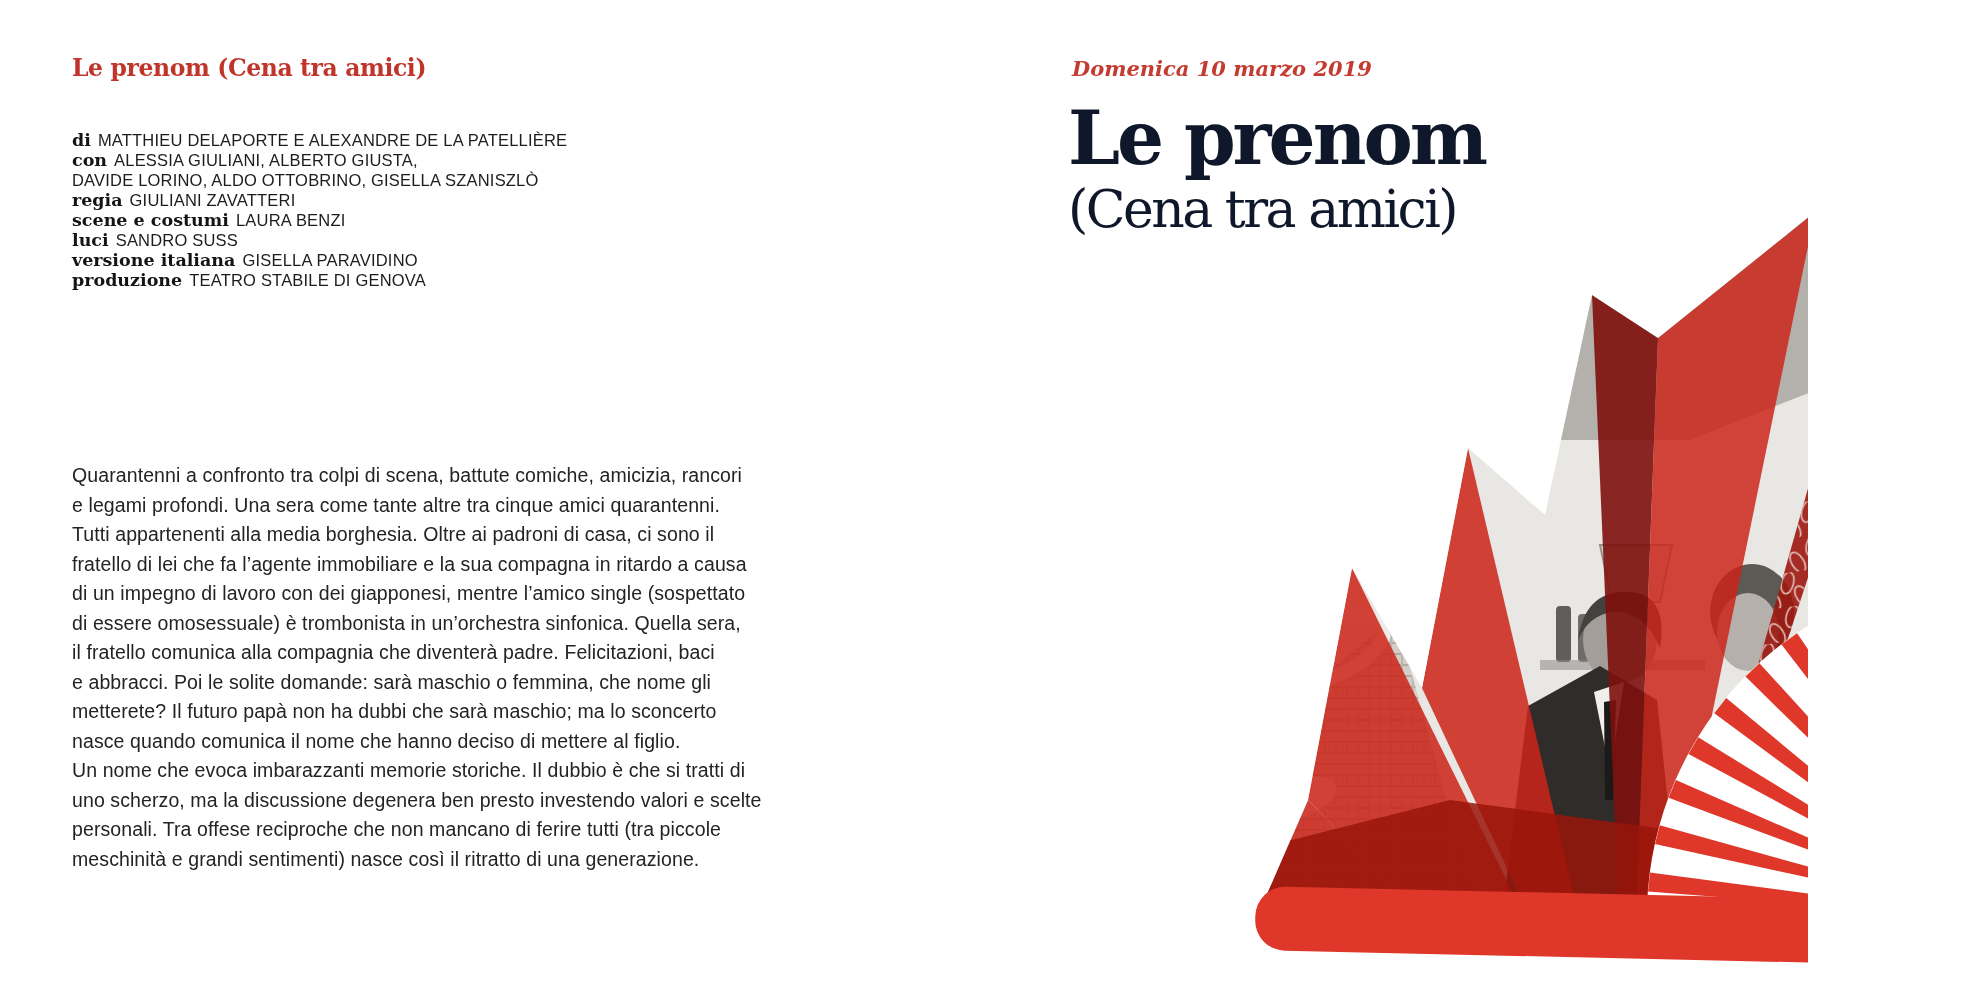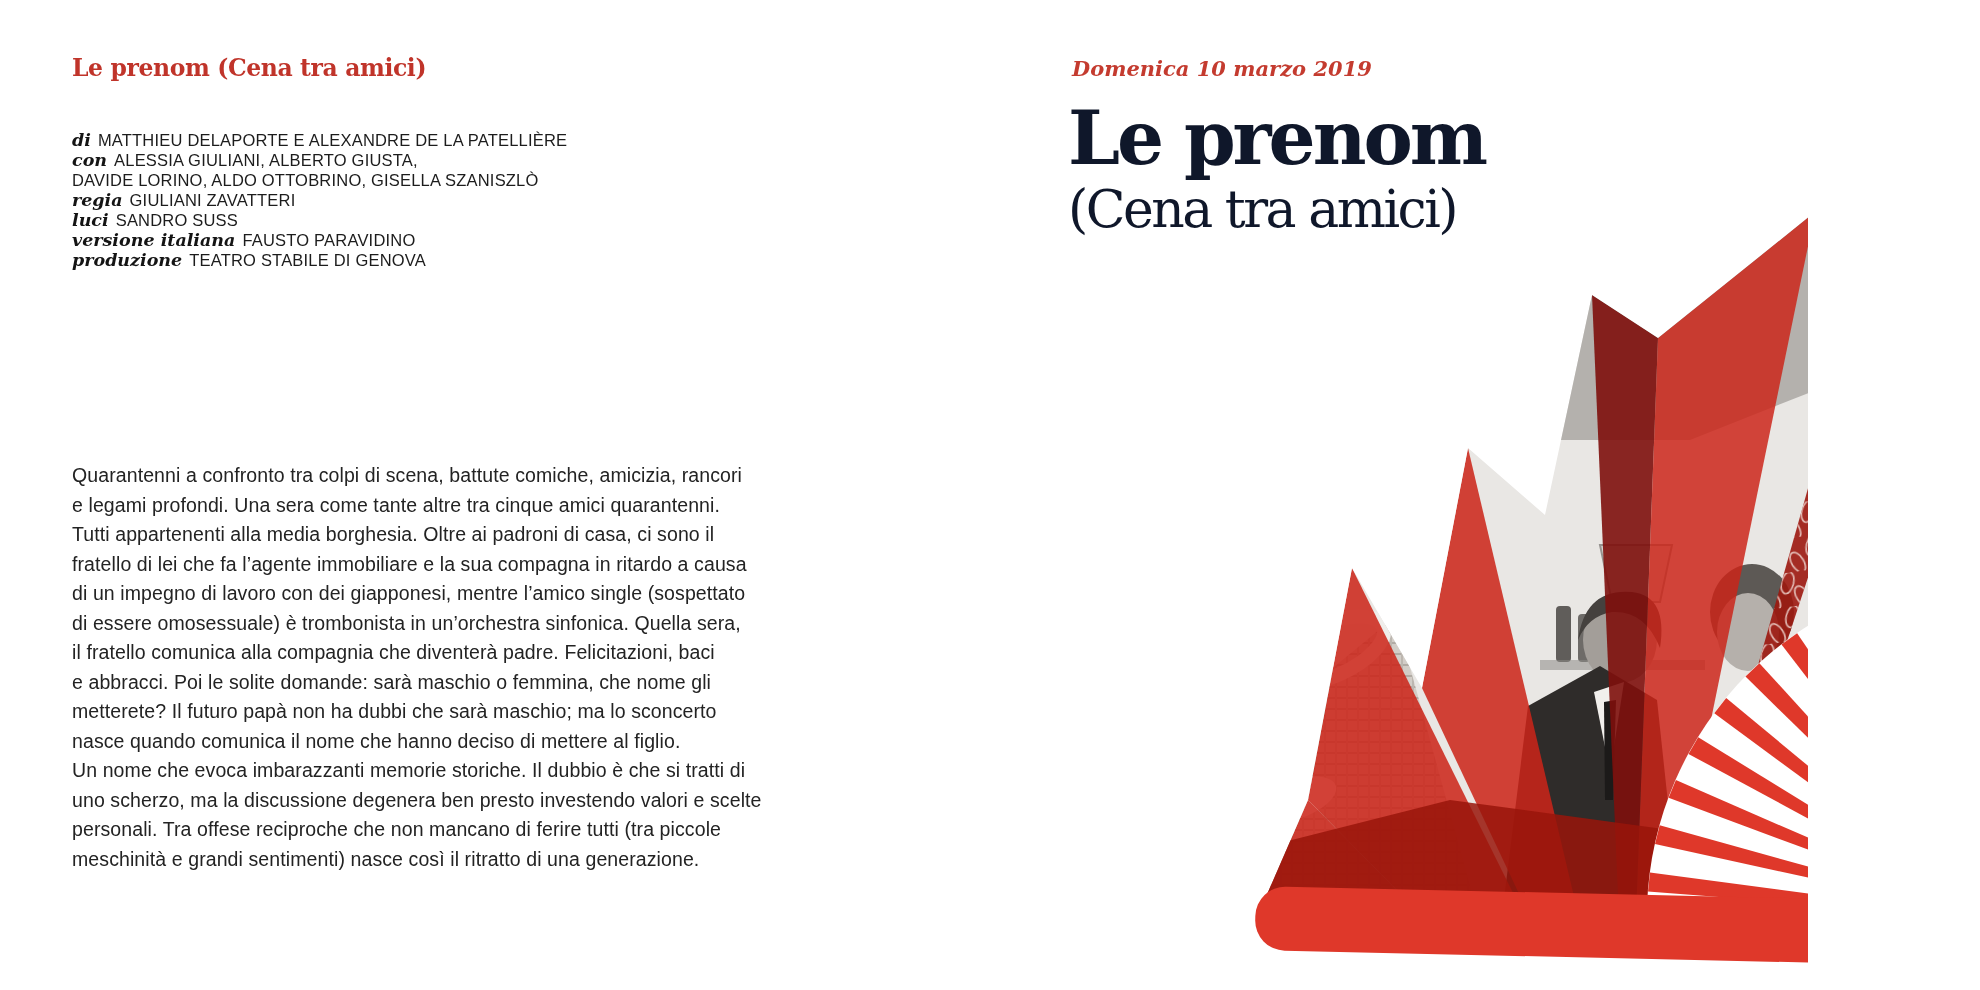--- a/index.html
+++ b/index.html
@@ -10,21 +10,21 @@
   
   .left-title{
     position:absolute;left:72px;top:54px;
     font-family:"DejaVu Serif",serif;font-weight:bold;
     font-size:23.5px;letter-spacing:-0.4px;color:var(--red-title,#c0342a);
     white-space:nowrap;
   }
   .credits{position:absolute;left:72px;top:130px;}
   .credit-line{height:20px;line-height:20px;white-space:nowrap;font-size:16.5px;color:#1c1c1c;}
   .credit-line .cl{
-    font-family:"DejaVu Serif",serif;font-style:italic;font-weight:bold;
+    font-family:"DejaVu Serif",serif;font-weight:bold;
     font-size:17.5px;margin-right:7px;color:#141414;
   }
   .credit-line .cl:empty{margin-right:0;}
   .credit-line .cv{letter-spacing:0.2px;}
   .synopsis{position:absolute;left:72px;top:461px;}
   .syn-line{height:29.5px;line-height:29.5px;font-size:19.5px;color:#232323;white-space:nowrap;letter-spacing:0.1px;}
   
   .date{
     position:absolute;left:1072px;top:56px;
     font-family:"DejaVu Serif",serif;font-style:italic;font-weight:bold;
@@ -46,22 +46,23 @@
 
 <div class="page">
 
   <div class="left-title">Le prenom (Cena tra amici)</div>
 
   <div class="credits">
     <div class="credit-line"><span class="cl">di</span><span class="cv">MATTHIEU DELAPORTE E ALEXANDRE DE LA PATELLIÈRE</span></div>
     <div class="credit-line"><span class="cl">con</span><span class="cv">ALESSIA GIULIANI, ALBERTO GIUSTA,</span></div>
     <div class="credit-line"><span class="cl"></span><span class="cv">DAVIDE LORINO, ALDO OTTOBRINO, GISELLA SZANISZLÒ</span></div>
     <div class="credit-line"><span class="cl">regia</span><span class="cv">GIULIANI ZAVATTERI</span></div>
+    <div class="credit-line"><span class="cl">scene e costumi</span><span class="cv">LAURA BENZI</span></div>
     <div class="credit-line"><span class="cl">luci</span><span class="cv">SANDRO SUSS</span></div>
-    <div class="credit-line"><span class="cl">versione italiana</span><span class="cv">FAUSTO PARAVIDINO</span></div>
+    <div class="credit-line"><span class="cl">versione italiana</span><span class="cv">GISELLA PARAVIDINO</span></div>
     <div class="credit-line"><span class="cl">produzione</span><span class="cv">TEATRO STABILE DI GENOVA</span></div>
   </div>
 
   <div class="synopsis">
     <div class="syn-line">Quarantenni a confronto tra colpi di scena, battute comiche, amicizia, rancori</div>
     <div class="syn-line">e legami profondi. Una sera come tante altre tra cinque amici quarantenni.</div>
     <div class="syn-line">Tutti appartenenti alla media borghesia. Oltre ai padroni di casa, ci sono il</div>
     <div class="syn-line">fratello di lei che fa l’agente immobiliare e la sua compagna in ritardo a causa</div>
     <div class="syn-line">di un impegno di lavoro con dei giapponesi, mentre l’amico single (sospettato</div>
     <div class="syn-line">di essere omosessuale) è trombonista in un’orchestra sinfonica. Quella sera,</div>

